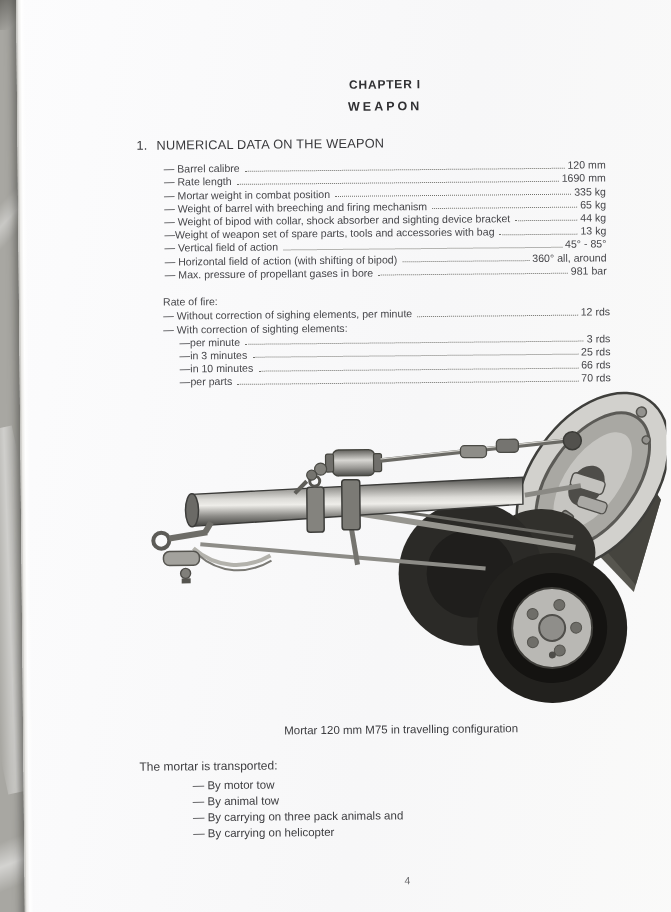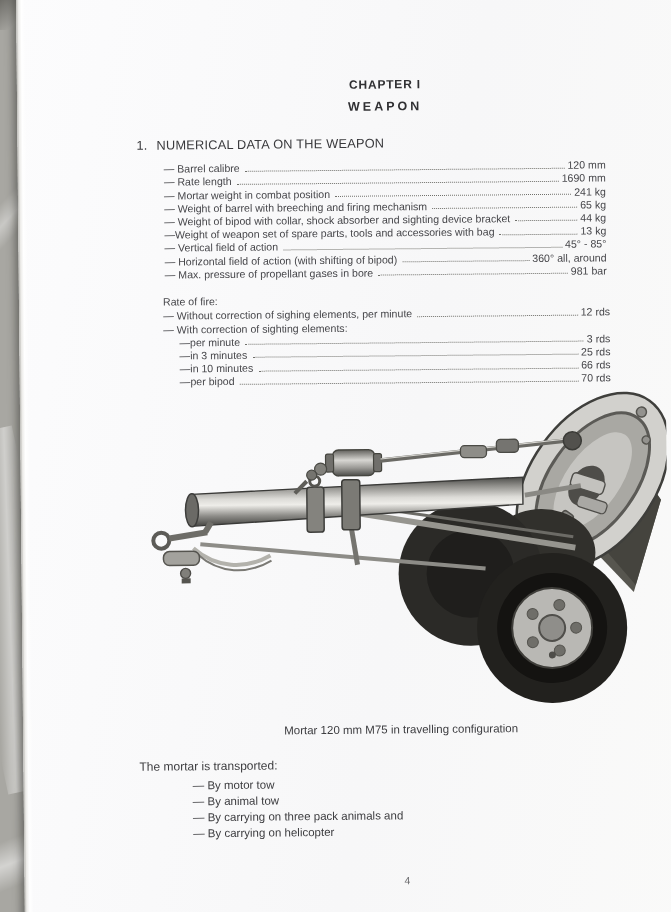--- a/index.html
+++ b/index.html
@@ -88,21 +88,21 @@
         <span class="val">120 mm</span>
       </div>
     <div class="row">
         <span class="lbl">— Rate length</span>
         <span class="dots"></span>
         <span class="val">1690 mm</span>
       </div>
     <div class="row">
         <span class="lbl">— Mortar weight in combat position</span>
         <span class="dots"></span>
-        <span class="val">241 kg</span>
+        <span class="val">335 kg</span>
       </div>
     <div class="row">
         <span class="lbl">— Weight of barrel with breeching and firing mechanism</span>
         <span class="dots"></span>
         <span class="val">65 kg</span>
       </div>
     <div class="row">
         <span class="lbl">— Weight of bipod with collar, shock absorber and sighting device bracket</span>
         <span class="dots"></span>
         <span class="val">44 kg</span>
@@ -148,21 +148,21 @@
         <span class="lbl">—in 3 minutes</span>
         <span class="dots"></span>
         <span class="val">25 rds</span>
       </div>
     <div class="row indent">
         <span class="lbl">—in 10 minutes</span>
         <span class="dots"></span>
         <span class="val">66 rds</span>
       </div>
     <div class="row indent">
-        <span class="lbl">—per bipod</span>
+        <span class="lbl">—per parts</span>
         <span class="dots"></span>
         <span class="val">70 rds</span>
       </div>
   </div>
 
   <div class="figure">
     <svg width="522" height="332" viewBox="0 0 522 332" xmlns="http://www.w3.org/2000/svg">
       <defs>
         <linearGradient id="barrelG" x1="0" y1="0" x2="0" y2="1">
           <stop offset="0" stop-color="#4e4e4b"></stop>

